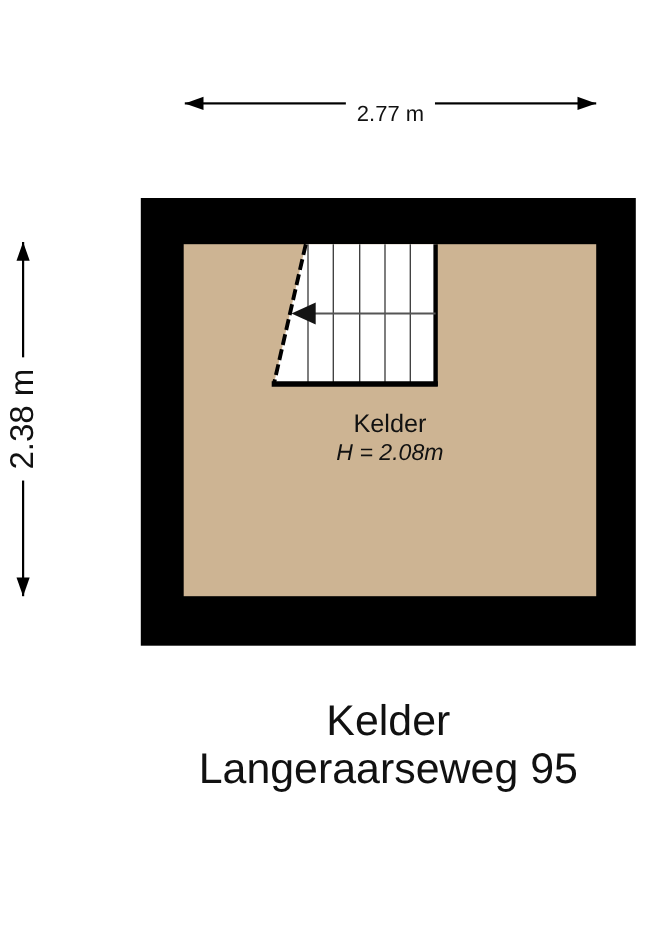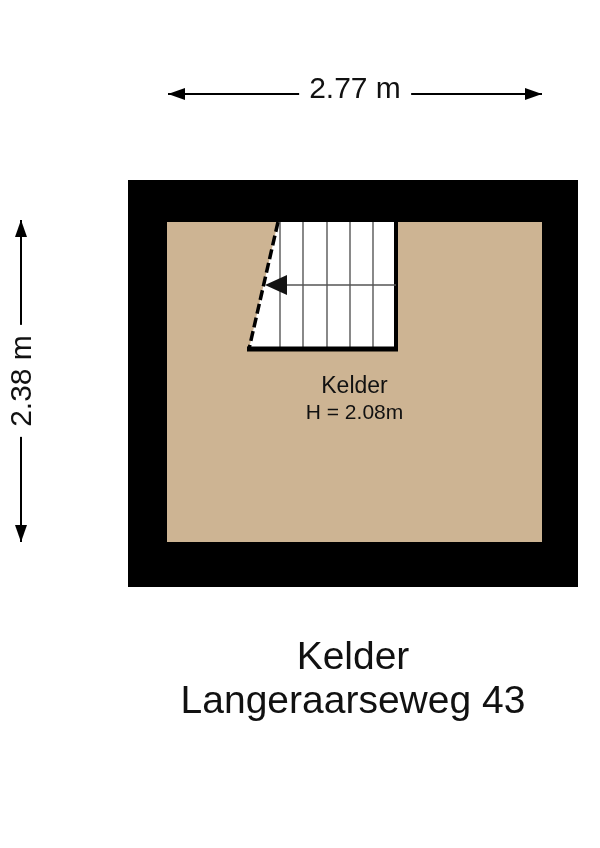--- a/index.html
+++ b/index.html
@@ -38,25 +38,25 @@
   }
   .dim-h .arrow-right {
     position: absolute; right: 0; top: 2px;
     width: 0; height: 0;
     border-top: 6px solid transparent;
     border-bottom: 6px solid transparent;
     border-left: 17px solid #000;
   }
   .dim-h .dim-label {
     position: absolute;
-    left: 50%; top: 2px;
+    left: 50%; top: 18px;
     transform: translate(-50%, -50%);
     background: var(--background, #ffffff);
     padding: 0 10px;
-    font-size: 30px;
+    font-size: 20px;
     line-height: 34px;
     white-space: nowrap;
   }
 
   .dim-v {
     position: absolute;
     left: 13px; top: 220px;
     width: 16px; height: 322px;
   }
   .dim-v .line {
@@ -116,20 +116,21 @@
     width: 375px;
     text-align: center;
   }
   .room-name {
     font-size: 23px;
     line-height: 28px;
   }
   .room-height {
     font-size: 21px;
     line-height: 26px;
+    font-style: italic;
   }
 
   
   .footer-caption {
     position: absolute;
     left: 128px; top: 634px;
     width: 450px;
     text-align: center;
     font-size: 39px;
     line-height: 44px;
@@ -177,16 +178,16 @@
     <polygon points="137,105 159,95 159,115" fill="#141414" data-name="stair-direction-arrow-icon"></polygon>
   </svg>
 
   <div class="room-label-block" data-name="room-label-block">
     <div class="room-name" data-name="room-name-label">Kelder</div>
     <div class="room-height" data-name="room-height-label">H = 2.08m</div>
   </div>
 
   <div class="footer-caption" data-name="footer-caption">
     <div data-name="footer-room-title">Kelder</div>
-    <div data-name="footer-address">Langeraarseweg 43</div>
+    <div data-name="footer-address">Langeraarseweg 95</div>
   </div>
 
 </div>
 
 </body></html>

